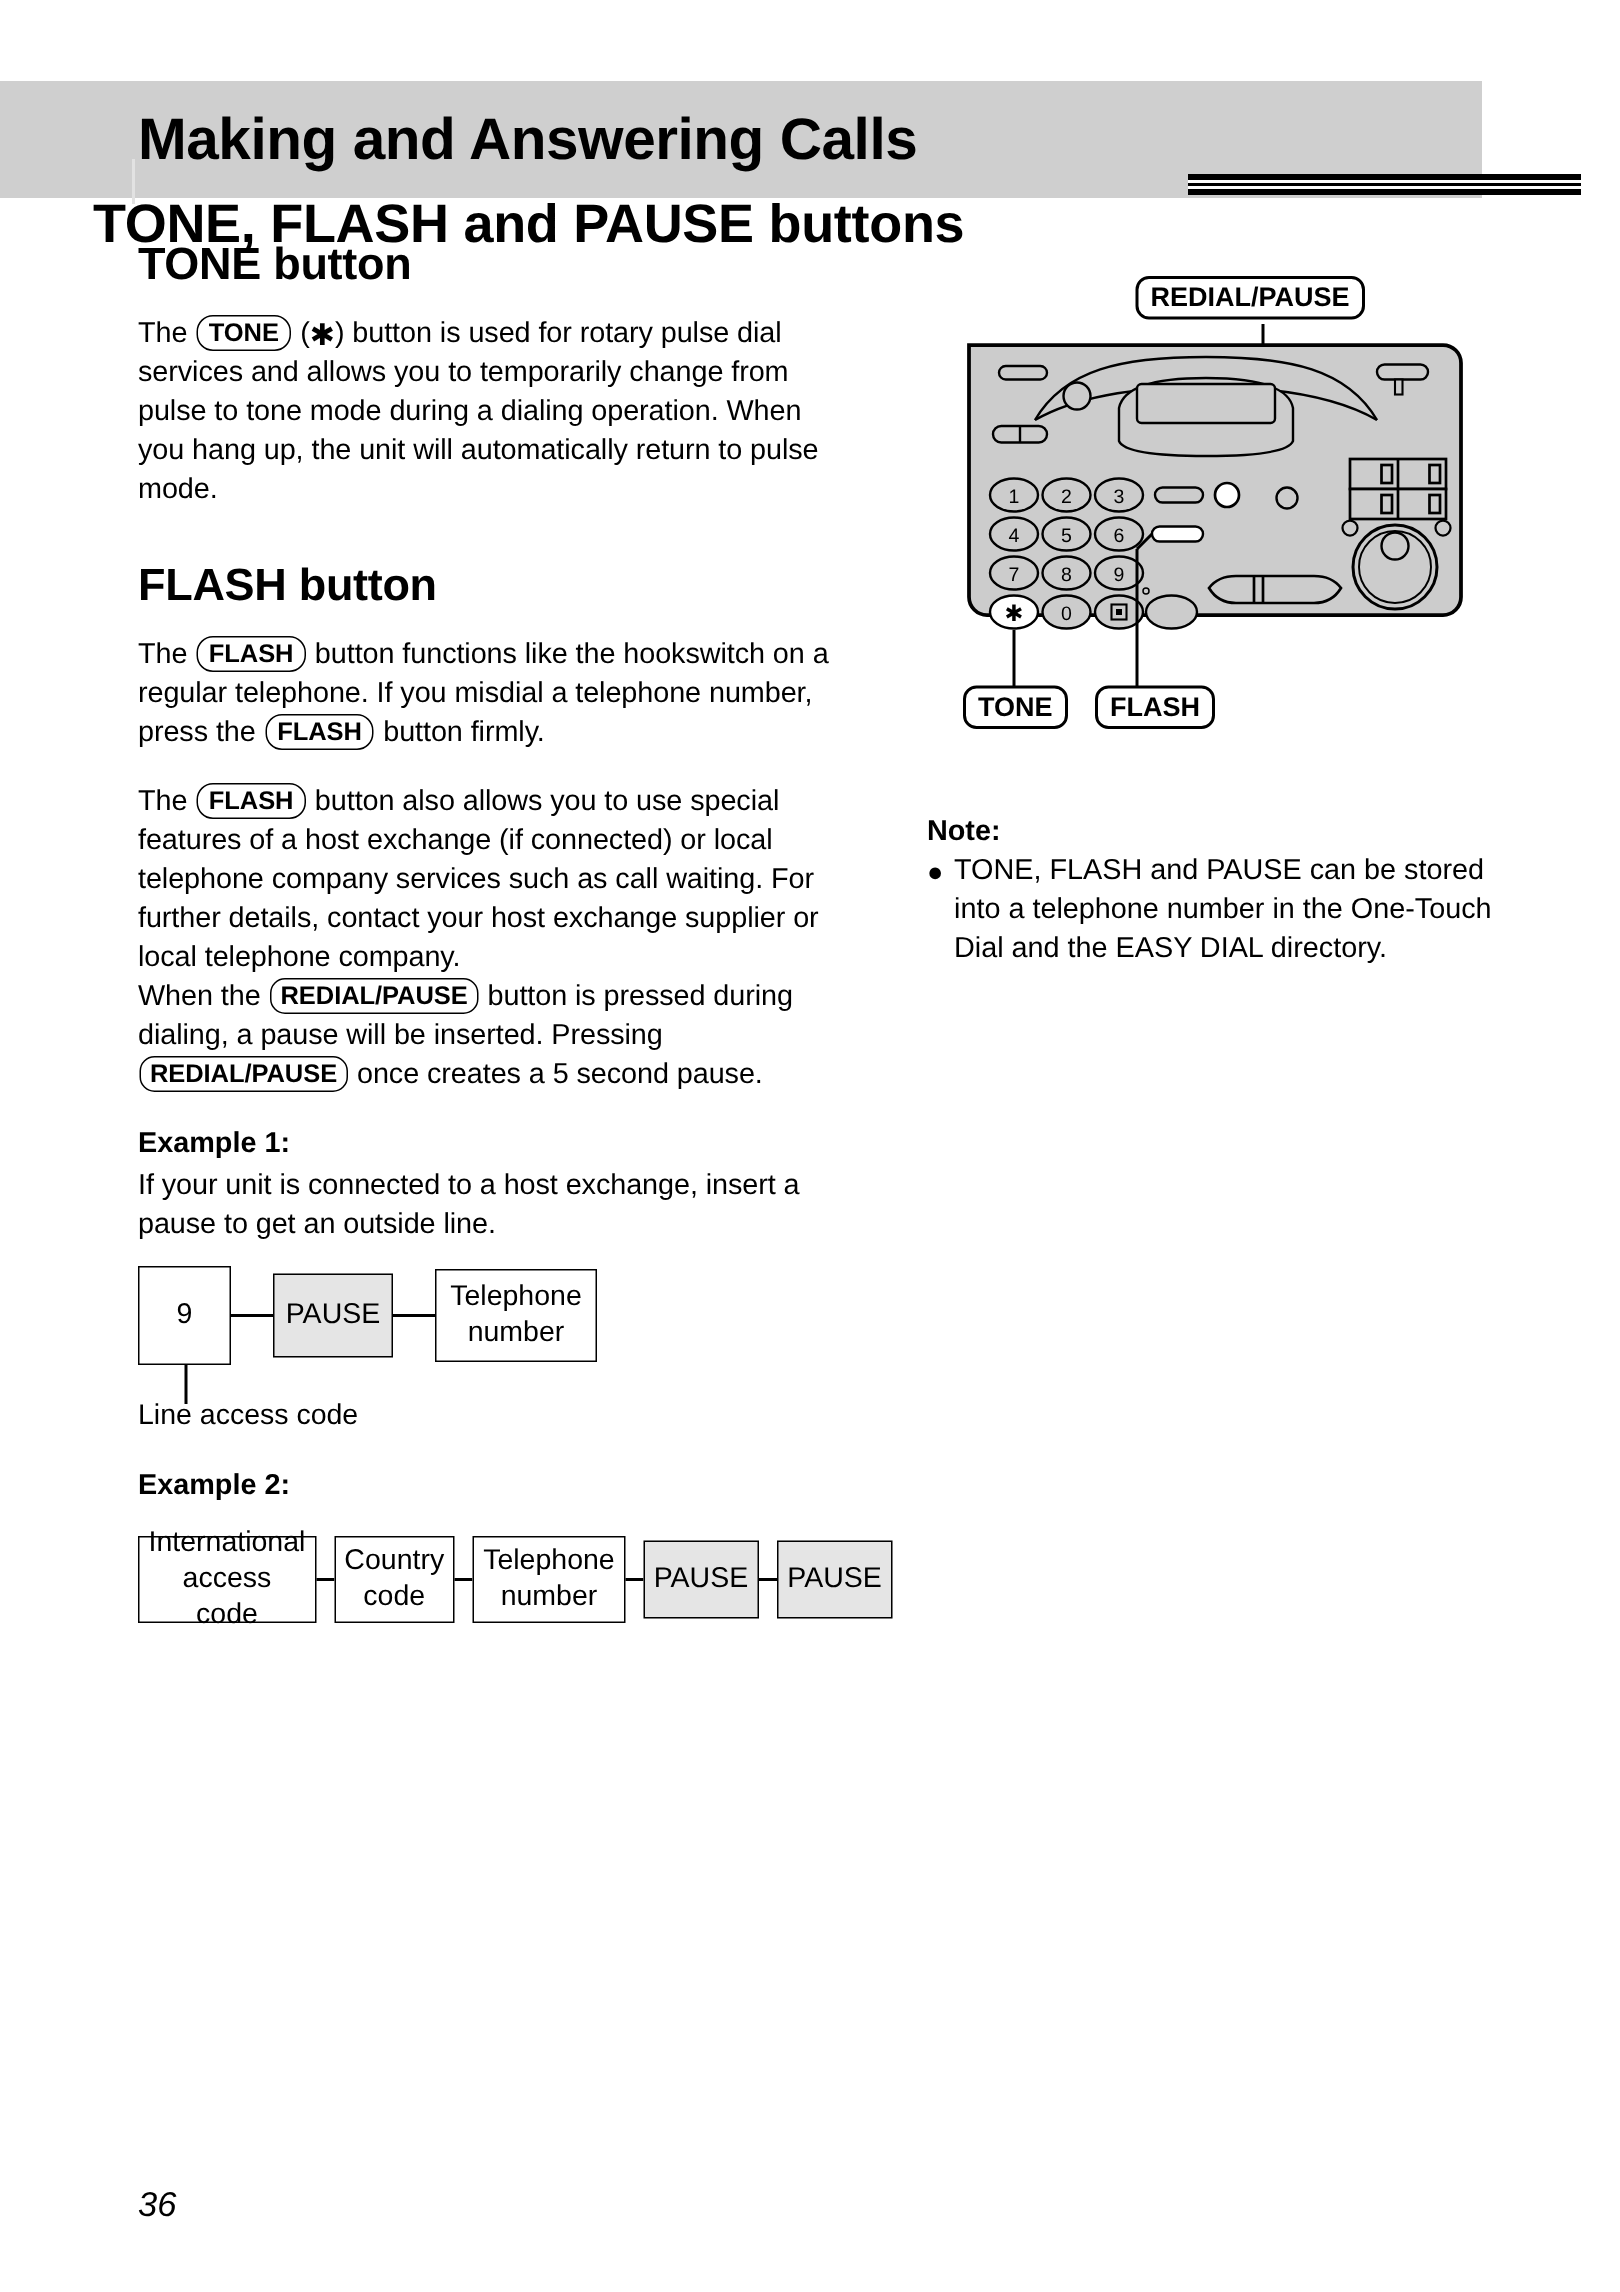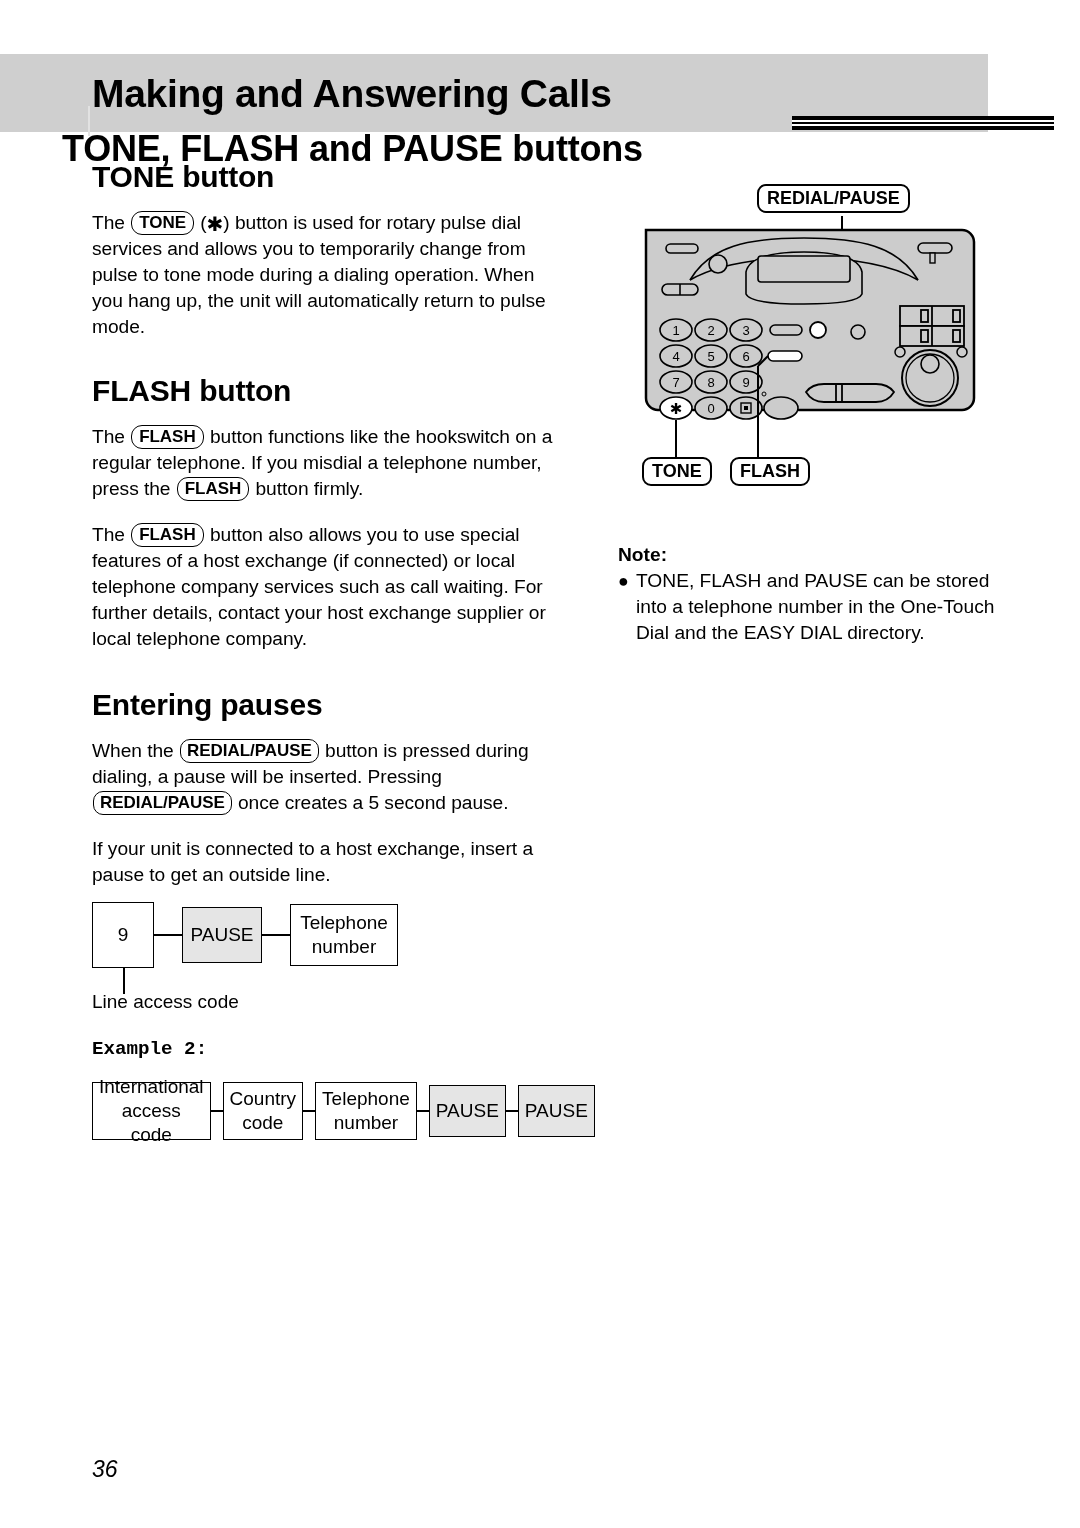--- a/index.html
+++ b/index.html
@@ -263,29 +263,29 @@
     <span>button functions like the hookswitch on a regular telephone. If you misdial a telephone number, press the</span>
     <span class="keycap">FLASH</span>
     <span>button firmly.</span>
   </p>
   <p class="body last">
     <span>The</span>
     <span class="keycap">FLASH</span>
     <span>button also allows you to use special features of a host exchange (if connected) or local telephone company services such as call waiting. For further details, contact your host exchange supplier or local telephone company.</span>
   </p>
 
-  <h2 class="sec" style="margin-top:36px;">Entering pauses</h2>
   <p class="body">
     <span>When the</span>
     <span class="keycap wide">REDIAL/PAUSE</span>
     <span>button is pressed during dialing, a pause will be inserted. Pressing</span>
     <span class="keycap wide">REDIAL/PAUSE</span>
     <span>once creates a 5 second pause.</span>
   </p>
 
+  <div class="lead" style="margin-top:22px;">Example 1:</div>
   <p class="body" style="margin-bottom:0;">If your unit is connected to a host exchange, insert a pause to get an outside line.</p>
 
   <div class="flow" id="ex1">
     <div class="flow-row">
       <div class="fbox b9">
         <span>9</span>
       </div>
       <div class="connector"></div>
       <div class="fbox pause shaded">
         <span>PAUSE</span>
@@ -294,21 +294,21 @@
       <div class="fbox tel">
         <span>Telephone<br>number</span>
       </div>
     </div>
     <div class="leader-wrap">
       <div class="leader-line"></div>
       <div class="leader-label">Line access code</div>
     </div>
   </div>
 
-  <div class="lead" style="margin-top:24px;font-family:Liberation Mono, monospace;">Example 2:</div>
+  <div class="lead" style="margin-top:24px;">Example 2:</div>
 
   <div class="flow" id="ex2" style="margin-top:22px;">
     <div class="flow-row">
       <div class="fbox intl">
         <span>International<br>access code</span>
       </div>
       <div class="connector"></div>
       <div class="fbox cc">
         <span>Country<br>code</span>
       </div>

